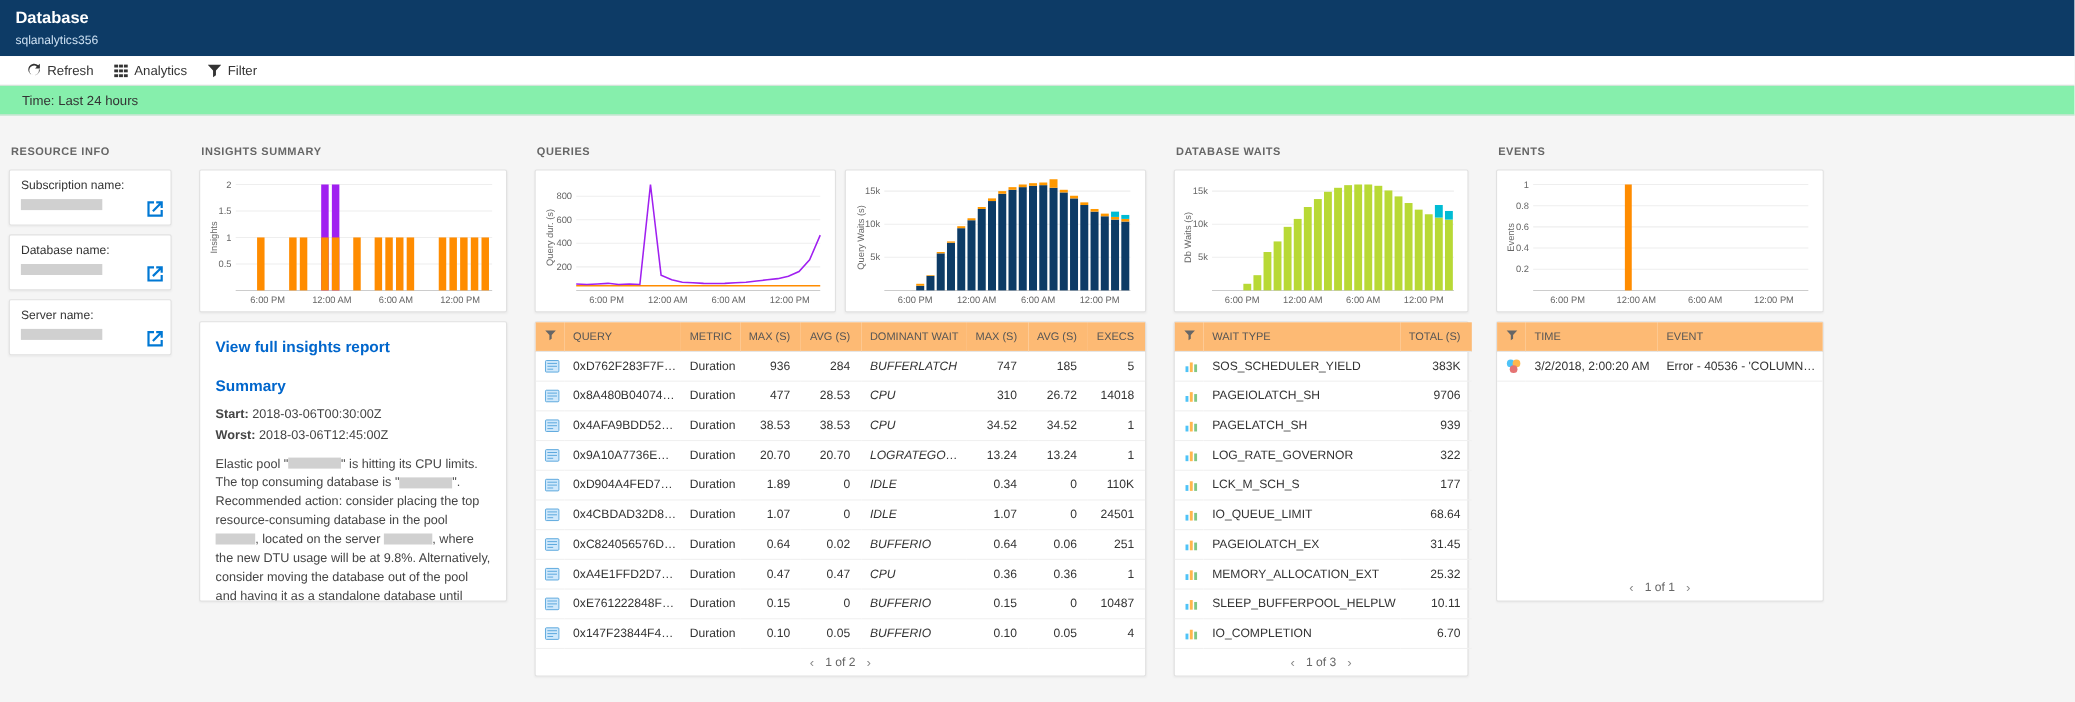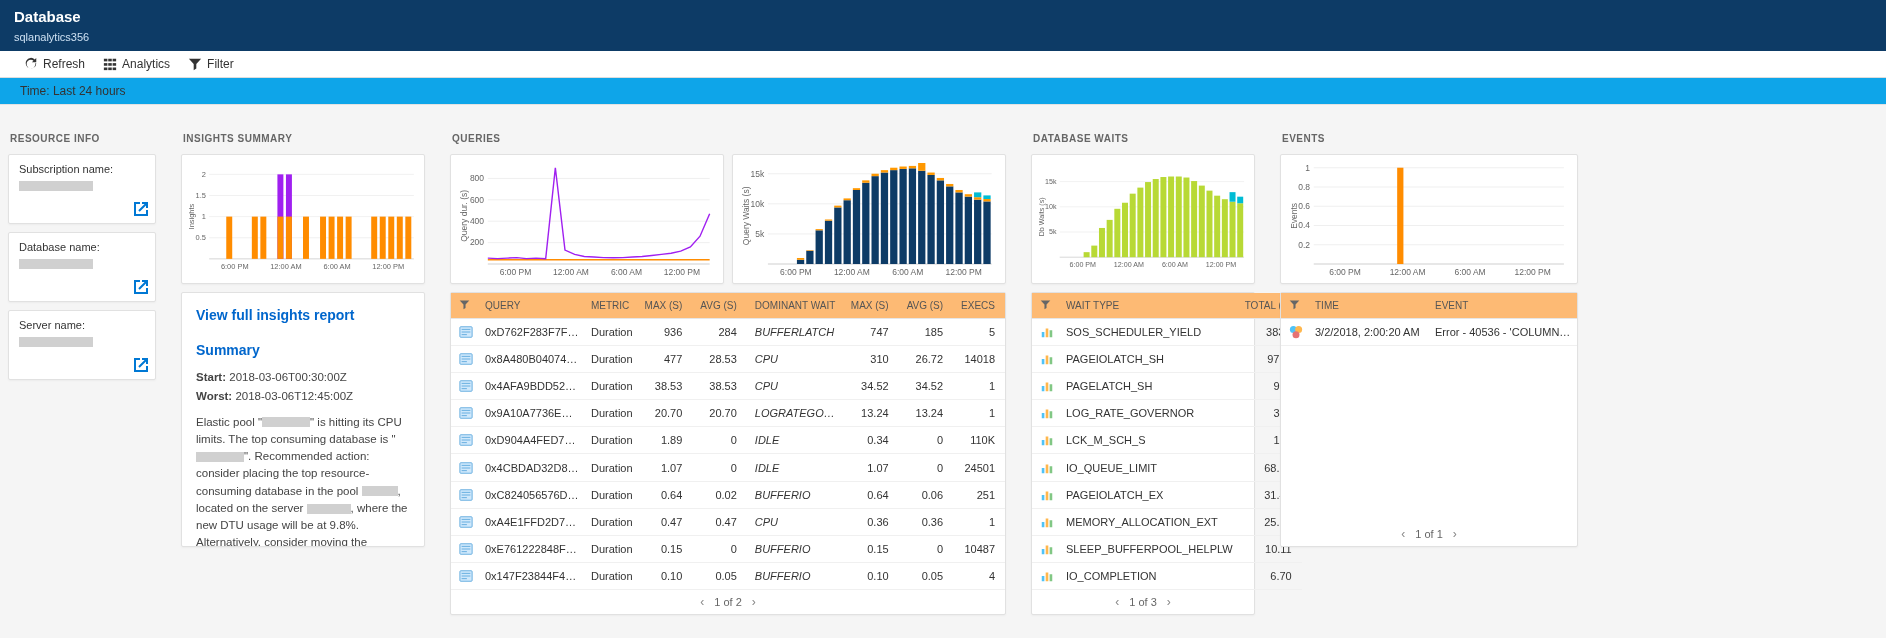--- a/index.html
+++ b/index.html
@@ -3,31 +3,31 @@
 <meta charset="utf-8">
 <style>
   * { box-sizing: border-box; margin: 0; padding: 0; }
   body { font-family: "Segoe UI", Arial, sans-serif; font-size: 12px; background: #f5f5f5; color: #333; }
   .header-bar { background: #0d3b66; color: #fff; padding: 8px 14px; }
   .header-bar .title { font-size: 15px; font-weight: 700; }
   .header-bar .subtitle { font-size: 11px; color: #cde0f2; margin-top: 6px; }
   .toolbar { background: #fff; border-bottom: 1px solid #ddd; padding: 6px 24px; display: flex; gap: 18px; align-items: center; }
   .tool-btn { display: inline-flex; align-items: center; gap: 5px; cursor: pointer; font-size: 12px; color: #333; }
   .tool-btn svg { width: 14px; height: 14px; fill: #333; }
-  .time-row { background: #0ea5e9; padding: 6px 20px; border-bottom: 1px solid #e2e2e2; font-size: 12px; }
+  .time-row { background: #86efac; padding: 6px 20px; border-bottom: 1px solid #e2e2e2; font-size: 12px; }
   .dash { display: flex; gap: 25px; padding: 8px; align-items: flex-start; margin-top: 20px; }
   .col { display: flex; flex-direction: column; gap: 8px; }
   .col-res { width: 148px; }
-  .col-ins { width: 244px; }
+  .col-ins { width: 280px; }
   .col-qry { width: 556px; }
-  .col-wait{ width: 224px; }
+  .col-wait{ width: 268px; }
   .col-evt { width: 298px; }
   .section-label { font-size: 10px; letter-spacing: .5px; color: #666; font-weight: 600; padding: 0 2px 2px; }
   .card { background: #fff; border: 1px solid #e1e1e1; border-radius: 2px; box-shadow: 0 1px 2px rgba(0,0,0,.04); }
-  .res-card { height: 70px; position: relative; padding: 8px 10px; }
+  .res-card { height: 51px; position: relative; padding: 8px 10px; }
   .res-card .lbl { font-size: 11px; color: #333; }
   .res-card .bar { margin-top: 6px; height: 10px; width: 74px; background: #d0d0d0; }
   .res-card .open-icon { position: absolute; right: 6px; bottom: 6px; width: 16px; height: 16px; cursor: pointer; }
   .chart-card { height: 130px; padding: 8px 6px 2px 4px; position: relative; }
   .chart-card svg { width: 100%; height: 100%; }
   .insights-body { padding: 12px 14px; font-size: 12px; line-height: 1.5; height: 255px; overflow: hidden; }
   .insights-body .link { color: #0066cc; font-size: 14px; font-weight: 600; cursor: pointer; }
   .insights-body h3 { color: #0066cc; font-size: 14px; font-weight: 600; margin: 14px 0 8px; }
   .insights-body p { margin: 2px 0; font-size: 11.5px; color: #444; }
   .redact { display: inline-block; background: #d0d0d0; height: 10px; vertical-align: middle; }

